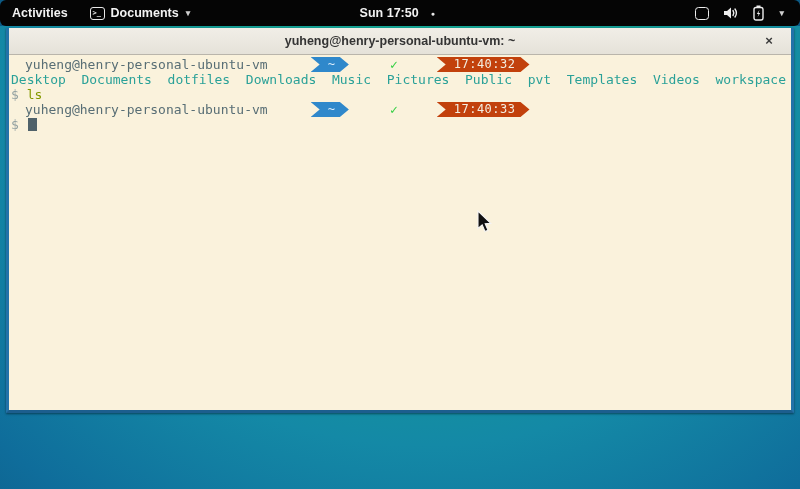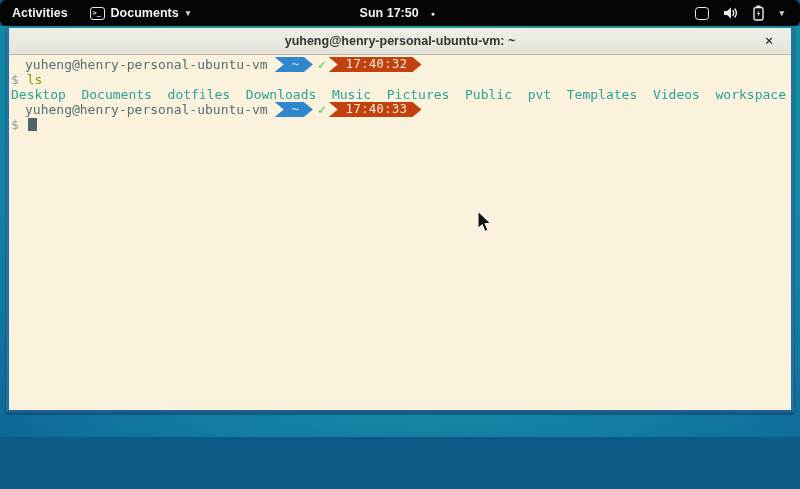--- a/index.html
+++ b/index.html
@@ -29,21 +29,21 @@
   .notif-dot { font-size:7px; line-height:1; color:#e8e8e8; }
   .tb-right {
     margin-left:auto; display:flex; align-items:center; gap:14px;
     height:100%; padding:0 16px 0 10px;
   }
   .screen-ico { width:14px; height:13px; border:1.6px solid #ededed; border-radius:3.5px; }
   .tb-right svg { display:block; }
 
   
   .desktop {
-    position:absolute; left:0; top:26px; width:800px; height:411px;
+    position:absolute; left:0; top:26px; width:800px; height:463px;
     background:radial-gradient(ellipse 95% 150% at 53% 8%,
       #16a995 0%, #149d94 28%, #1489a6 55%, #0f6d9b 78%, #0c5680 100%);
   }
 
   
   .window {
     position:absolute; left:6px; top:2px; width:788px; height:385px;
     border-left:3px solid #2272a8; border-right:3px solid #2272a8;
     border-bottom:3px solid #1c5e8e; box-shadow:0 1px 2px rgba(0,20,30,.55);
     display:flex; flex-direction:column; background:#faf2dc;
@@ -58,21 +58,21 @@
   .close-btn {
     position:absolute; right:13px; top:50%; transform:translateY(-50%);
     font-size:13px; font-weight:700; color:#3a3a3a; width:18px; text-align:center;
     cursor:default; line-height:18px;
   }
   .term {
     flex:1; background:#faf2dc; overflow:hidden;
     font-family:"DejaVu Sans Mono", monospace; font-size:13px; line-height:15px;
     padding:2px 0 0 2px; color:#586e75;
   }
-  .line { white-space:pre; height:15px; display:block; }
+  .line { white-space:pre; height:15px; display:block;gap:36px; }
   .prompt-line { padding-left:14px; display:flex; align-items:center; }
   .host { color:#586e75; }
 
   
   .pl {
     display:inline-block; height:15px; line-height:15px;
     clip-path:polygon(0 0, calc(100% - 9px) 0, 100% 50%, calc(100% - 9px) 100%, 0 100%, 9px 50%);
     padding:0 14px 0 17px; font-size:12px;
   }
   .pl-blue { background:#2f88cb; color:#d9ecfb; margin-left:7px; }
@@ -136,23 +136,23 @@
 
     <div class="term">
 
       <div class="line prompt-line">
         <span class="host">yuheng@henry-personal-ubuntu-vm</span>
         <span class="pl pl-blue">~</span>
         <span class="check">✓</span>
         <span class="pl pl-dark">17:40:32</span>
       </div>
 
+      <div class="line dirs"><span>Desktop</span>  <span>Documents</span>  <span>dotfiles</span>  <span>Downloads</span>  <span>Music</span>  <span>Pictures</span>  <span>Public</span>  <span>pvt</span>  <span>Templates</span>  <span>Videos</span>  <span>workspace</span></div>
+
       <div class="line"><span class="dollar">$</span> <span class="cmd">ls</span></div>
-
-      <div class="line dirs"><span>Desktop</span>  <span>Documents</span>  <span>dotfiles</span>  <span>Downloads</span>  <span>Music</span>  <span>Pictures</span>  <span>Public</span>  <span>pvt</span>  <span>Templates</span>  <span>Videos</span>  <span>workspace</span></div>
 
       <div class="line prompt-line">
         <span class="host">yuheng@henry-personal-ubuntu-vm</span>
         <span class="pl pl-blue">~</span>
         <span class="check">✓</span>
         <span class="pl pl-dark">17:40:33</span>
       </div>
 
       <div class="line"><span class="dollar">$</span> <span class="cursor-block"></span></div>
     </div>

